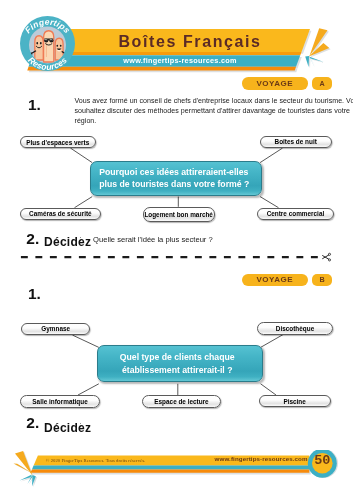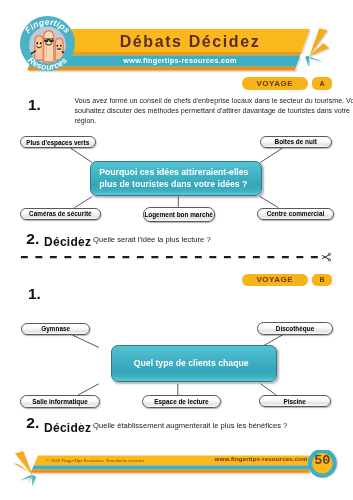--- a/index.html
+++ b/index.html
@@ -44,21 +44,21 @@
     font-size:8.7px;font-weight:bold;color:#ffffff;
     border-radius:7px;border:0.9px solid #2b7c8b;
     background:linear-gradient(180deg,#55c2d2 0%,#45b5c7 30%,#35a5b9 72%,#3fb0c2 88%,#62c7d4 100%);
     box-shadow:1.3px 1.7px 1.8px rgba(0,0,0,0.28);
     line-height:12.6px;box-sizing:border-box;padding-left:8px;
     letter-spacing:0.0px;}
 
   
   .cn-inner{width:100%;white-space:nowrap;}
   .cn-center .cn-inner{text-align:center;}
-  .cn-center{padding-left:5px;padding-right:10px;margin-left:14px;}
+  .cn-center{padding-left:5px;padding-right:10px;}
   .cutline{position:absolute;left:0;width:353px;height:14px;}
 
   
   .footer{position:absolute;left:0;top:450px;width:353px;height:50px;}
   .copyright{position:absolute;font-size:4.7px;color:#6E4512;letter-spacing:0.05px;font-family:"Liberation Serif",serif;}
   .footurl{position:absolute;font-size:6.2px;font-weight:bold;color:#6B3A16;letter-spacing:0.1px;}
   .pagenum{position:absolute;font-size:13.5px;font-weight:bold;color:#6B3A16;
     display:flex;align-items:center;justify-content:center;font-family:Liberation Mono, monospace;}
 </style>
 </head>
@@ -145,21 +145,21 @@
         </defs>
         <text font-family="'Liberation Sans',sans-serif" font-size="17" font-weight="bold" font-style="italic" fill="#ffffff" letter-spacing="0.4">
           <textPath href="#arcTop" startOffset="50%" text-anchor="middle">Fingertips</textPath>
         </text>
         <text font-family="'Liberation Sans',sans-serif" font-size="17" font-weight="bold" font-style="italic" fill="#ffffff" letter-spacing="0.4">
           <textPath href="#arcBot" startOffset="50%" text-anchor="middle">Resources</textPath>
         </text>
       </svg>
     </div>
 
-    <div class="title">Débats Décidez</div>
+    <div class="title">Boîtes Français</div>
     <div class="siteurl">www.fingertips-resources.com</div>
   </div>
 
   <div class="pill-topic" style="left:242px;top:77px;width:65.5px;">VOYAGE</div>
   <div class="pill-variant" style="left:311.7px;top:77px;">A</div>
 
   <div class="qnum" style="left:28px;top:96.5px;">1.</div>
   <div class="qtext" style="left:46.5px;top:95.5px;width:288px;margin-left:28px;">Vous avez formé un conseil de chefs d'entreprise locaux dans le secteur du tourisme. Vous souhaitez discuter des méthodes permettant d'attirer davantage de touristes dans votre région.</div>
 
   <div class="map" style="top:132px;height:96px;">
@@ -171,28 +171,28 @@
         <path d="M178.3 74.8 L178.3 64.6"></path>
         <path d="M278.5 75.7 L260.1 64.6"></path>
       </g>
     </svg>
     <div class="node" style="left:20px;top:4.4px;width:75.6px;height:11.7px;">Plus d'espaces verts</div>
     <div class="node" style="left:259.7px;top:4px;width:72px;height:12.1px;">Boîtes de nuit</div>
     <div class="node" style="left:20.1px;top:75.7px;width:80.5px;height:12.2px;">Caméras de sécurité</div>
     <div class="node" style="left:142.5px;top:74.8px;width:72.3px;height:15.6px;">Logement bon marché</div>
     <div class="node" style="left:256.5px;top:75.6px;width:77.9px;height:12.2px;">Centre commercial</div>
     <div class="center-node" style="left:90.2px;top:28.6px;width:171.9px;height:35px;">
-        <div class="cn-inner"><span>Pourquoi ces idées attireraient-elles</span><br><span>plus de touristes dans votre idées ?</span></div>
+        <div class="cn-inner"><span>Pourquoi ces idées attireraient-elles</span><br><span>plus de touristes dans votre formé ?</span></div>
       </div>
   </div>
 
   <div class="qnum" style="left:26.3px;top:230.5px;">2.</div>
   <div class="q2label" style="left:44.1px;top:234.6px;">Décidez</div>
   <div class="q2colon" style="left:79.6px;top:235.4px;">:</div>
-  <div class="q2text" style="left:93.1px;top:235.2px;">Quelle serait l'idée la plus lecture ?</div>
+  <div class="q2text" style="left:93.1px;top:235.2px;">Quelle serait l'idée la plus secteur ?</div>
 
   <div class="cutline" style="top:250px;">
     <svg width="353" height="14" viewBox="0 0 353 14">
       <line x1="20.9" y1="7.1" x2="323.5" y2="7.1" stroke="#1b1b1b" stroke-width="2.1" stroke-dasharray="6.9 7.6"></line>
       <g>
         <path d="M322.6 5.6 L328.6 9.1" stroke="#1b1b1b" stroke-width="0.95" fill="none" stroke-linecap="round"></path>
         <path d="M322.6 8.6 L328.6 5.1" stroke="#1b1b1b" stroke-width="0.95" fill="none" stroke-linecap="round"></path>
         <circle cx="329.5" cy="4.3" r="1.05" fill="none" stroke="#1b1b1b" stroke-width="0.8"></circle>
         <circle cx="329.5" cy="9.9" r="1.05" fill="none" stroke="#1b1b1b" stroke-width="0.8"></circle>
       </g>
@@ -213,28 +213,27 @@
         <path d="M177.8 77.1 L177.8 65.8"></path>
         <path d="M276 77 L260.6 65.8"></path>
       </g>
     </svg>
     <div class="node" style="left:21.2px;top:4.6px;width:69px;height:12.5px;">Gymnase</div>
     <div class="node" style="left:256.7px;top:4.3px;width:76.7px;height:12.3px;">Discothèque</div>
     <div class="node" style="left:20.1px;top:77px;width:79.9px;height:12.8px;">Salle informatique</div>
     <div class="node" style="left:141.9px;top:77.1px;width:79.2px;height:13px;">Espace de lecture</div>
     <div class="node" style="left:258.6px;top:77px;width:72.1px;height:12.3px;">Piscine</div>
     <div class="center-node cn-center" style="left:96.8px;top:27.4px;width:165.8px;height:36.4px;">
-        <div class="cn-inner"><span>Quel type de clients chaque</span><br></div>
+        <div class="cn-inner"><span>Quel type de clients chaque</span><br><span>établissement attirerait-il ?</span></div>
       </div>
   </div>
 
   <div class="qnum" style="left:26.3px;top:415px;">2.</div>
   <div class="q2label" style="left:44.1px;top:420.6px;">Décidez</div>
   <div class="q2colon" style="left:79.6px;top:421.4px;">:</div>
-  <div class="q2text" style="left:93.1px;top:421.2px;">Quelle établissement augmenterait le plus les bénéfices ?</div>
 
   <div class="footer">
     <svg width="353" height="60" viewBox="0 0 353 60">
       <g fill="#DCDFE1">
         <path d="M39.2 6.4 L310.7 6.4 L310.7 17.4 L34.8 17.4 Z"></path>
         <path d="M34.8 17.4 L310.7 17.4 L310.7 24.6 L31.6 24.6 Z"></path>
         <path d="M16.3 4.4 L24.3 2.1 L33.6 26.2 Z"></path>
         <path d="M14.8 14.6 L18.5 14.8 L32.6 23.7 Z"></path>
         <path d="M20.8 31.4 L31.8 28.2 L33.3 25.6 Z"></path>
         <path d="M28.7 35 L33.8 27.6 L33.5 25.9 Z"></path>

